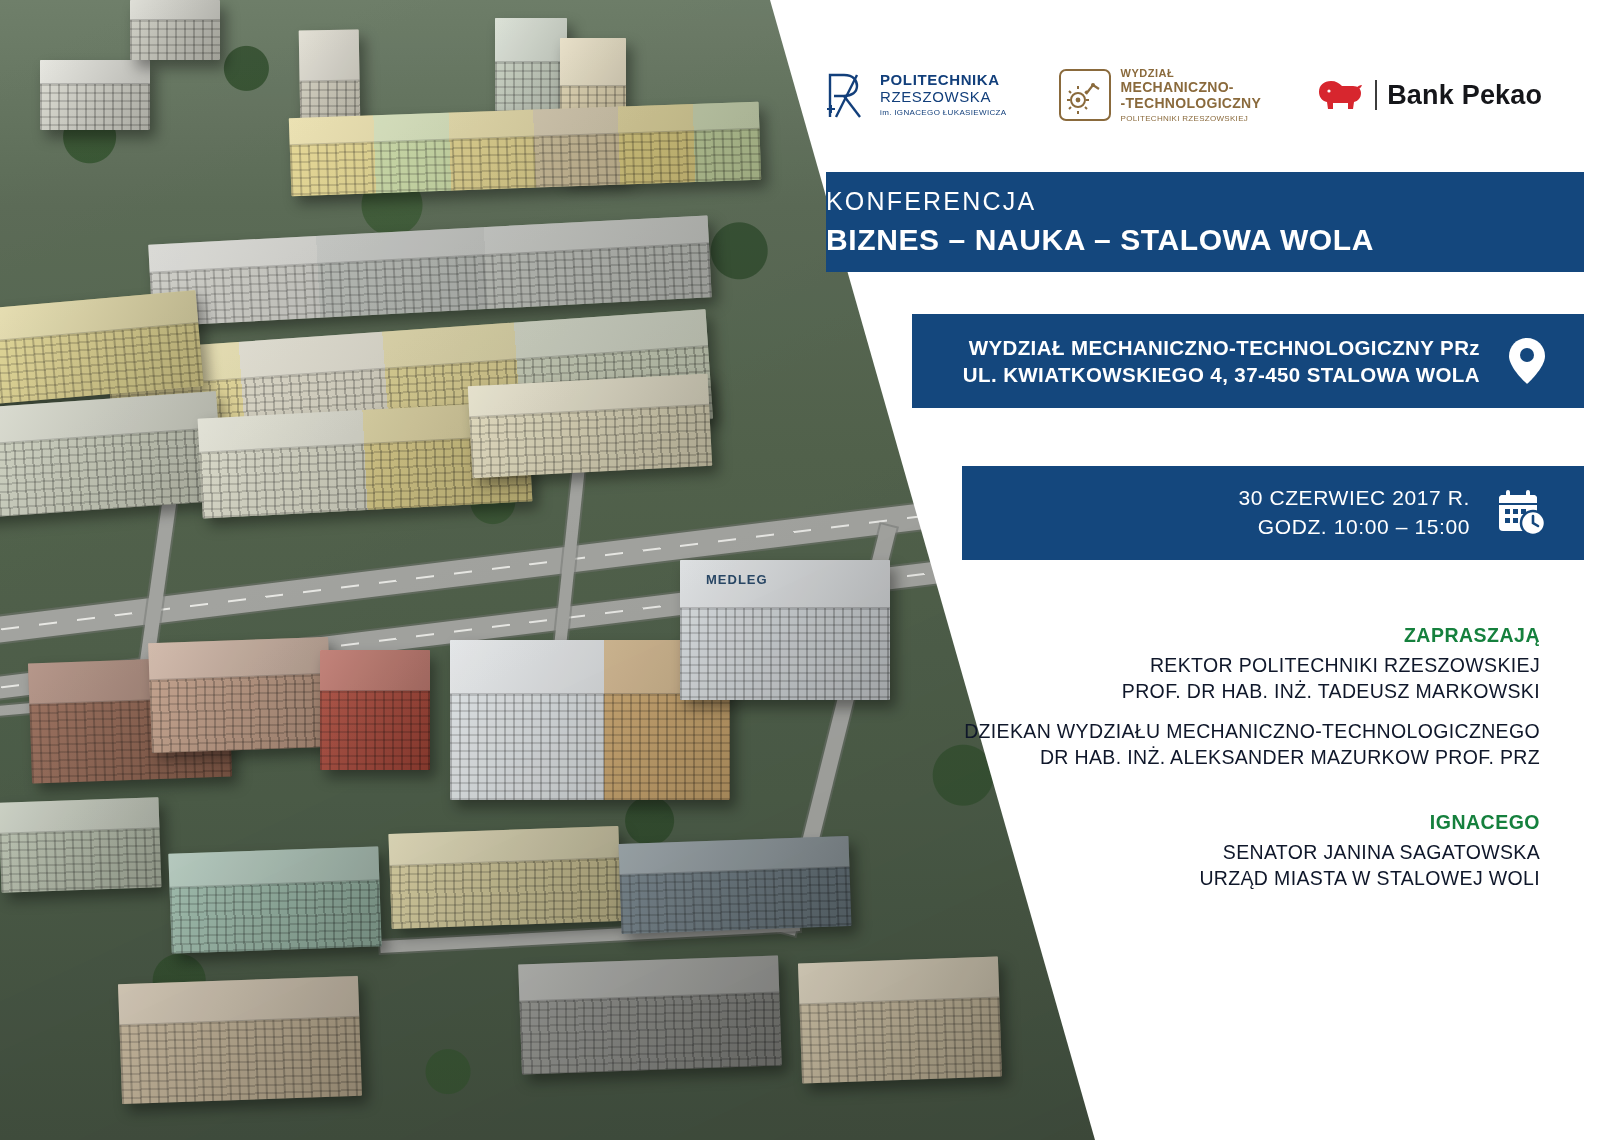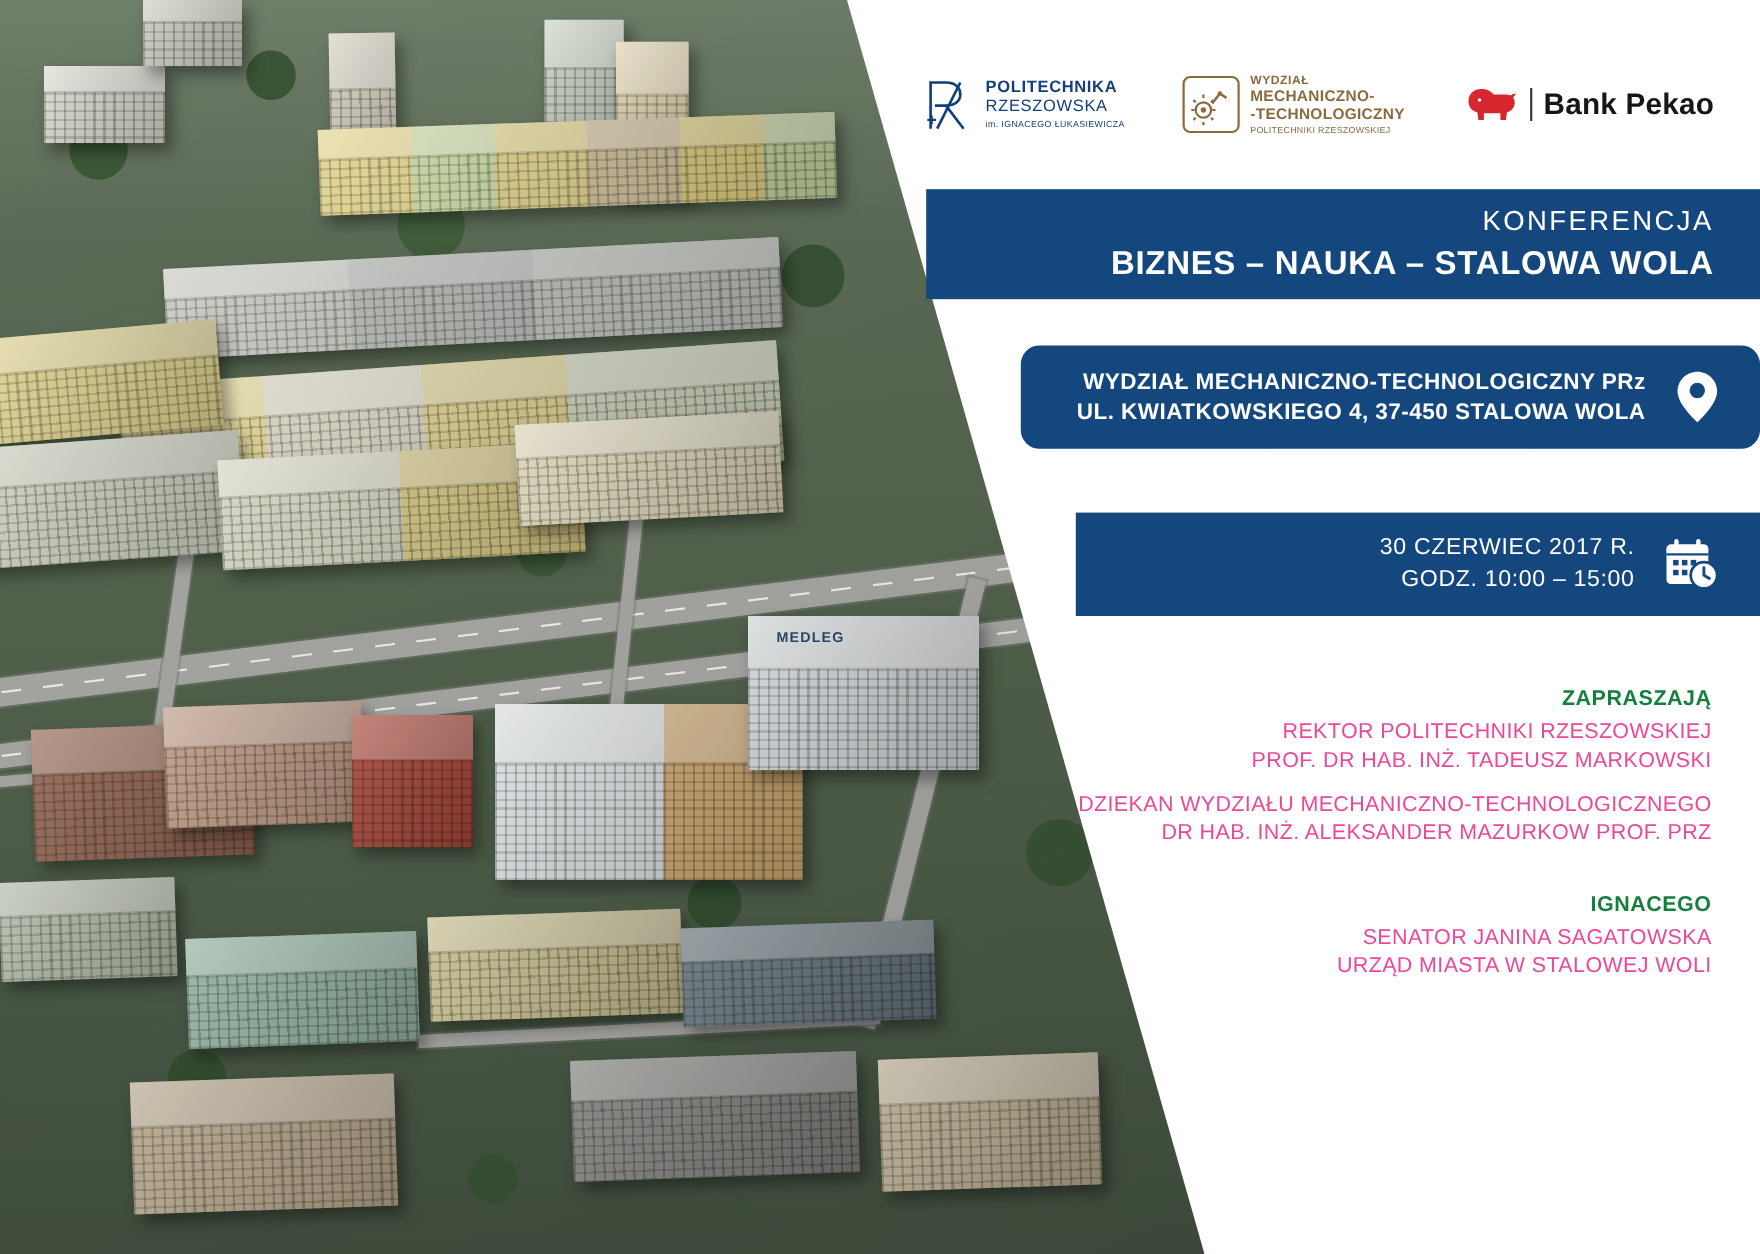--- a/index.html
+++ b/index.html
@@ -91,21 +91,21 @@
     position: absolute; inset: 0;
     background:
       linear-gradient(155deg, rgba(255,255,255,.10), rgba(0,0,0,.10) 55%, rgba(0,0,0,.22));
     mix-blend-mode: multiply;
     opacity: .55;
   }
 
   
   .content {
     position: absolute;
-    right: 0; top: 0;
+    right: 16px; top: 0;
     width: 800px; height: 1140px;
   }
 
   
   .logos {
     position: absolute;
     top: 52px; left: 40px;
     width: 730px; height: 86px;
     display: flex; align-items: center; justify-content: flex-start; gap: 52px;
   }
@@ -156,32 +156,32 @@
     position: absolute;
     background: #14477d;
     color: #ffffff;
     display: flex;
     align-items: center;
   }
   #bar-title {
     top: 172px; left: 42px; width: 758px; height: 100px;
     justify-content: flex-end;
     padding-right: 42px;
-    flex-direction: column; align-items: flex-end; justify-content: center;
+    flex-direction: column; align-items: flex-start; justify-content: center;
   }
   #bar-title .k {
     font-size: 25px; letter-spacing: 2.2px; font-weight: normal; line-height: 1.1;
   }
   #bar-title .t {
     font-size: 30px; font-weight: bold; letter-spacing: .6px; margin-top: 7px; line-height: 1.1;
   }
 
   #bar-place {
     top: 314px; left: 128px; width: 672px; height: 94px;
-    justify-content: flex-end; padding-right: 34px; border-radius: 17px;
+    justify-content: flex-end; padding-right: 34px;
   }
   #bar-place .lines { text-align: right; line-height: 1.34; }
   #bar-place .lines div { font-size: 20.5px; font-weight: bold; letter-spacing: .4px; }
   #bar-place .pin { margin-left: 24px; width: 46px; height: 52px; flex: 0 0 auto; }
 
   #bar-date {
     top: 466px; left: 178px; width: 622px; height: 94px;
     justify-content: flex-end; padding-right: 36px;
   }
   #bar-date .lines { text-align: right; line-height: 1.36; }
@@ -193,21 +193,21 @@
     position: absolute;
     right: 44px; top: 624px; width: 720px;
     text-align: right;
     color: #3f4347;
   }
   .sect-head {
     font-size: 19.5px; font-weight: bold; color: #15803d; letter-spacing: .5px;
     margin-bottom: 6px;
   }
   .sect-line {
-    font-size: 19.5px; color: #ec4899; letter-spacing: .35px; line-height: 1.33;
+    font-size: 19.5px; color: #0f172a; letter-spacing: .35px; line-height: 1.33;
   }
   .gap-sm { height: 14px; }
   .gap-lg { height: 40px; }
 </style>
 </head>
 <body>
 
 <div class="poster">
 
   <div class="photo-panel">

